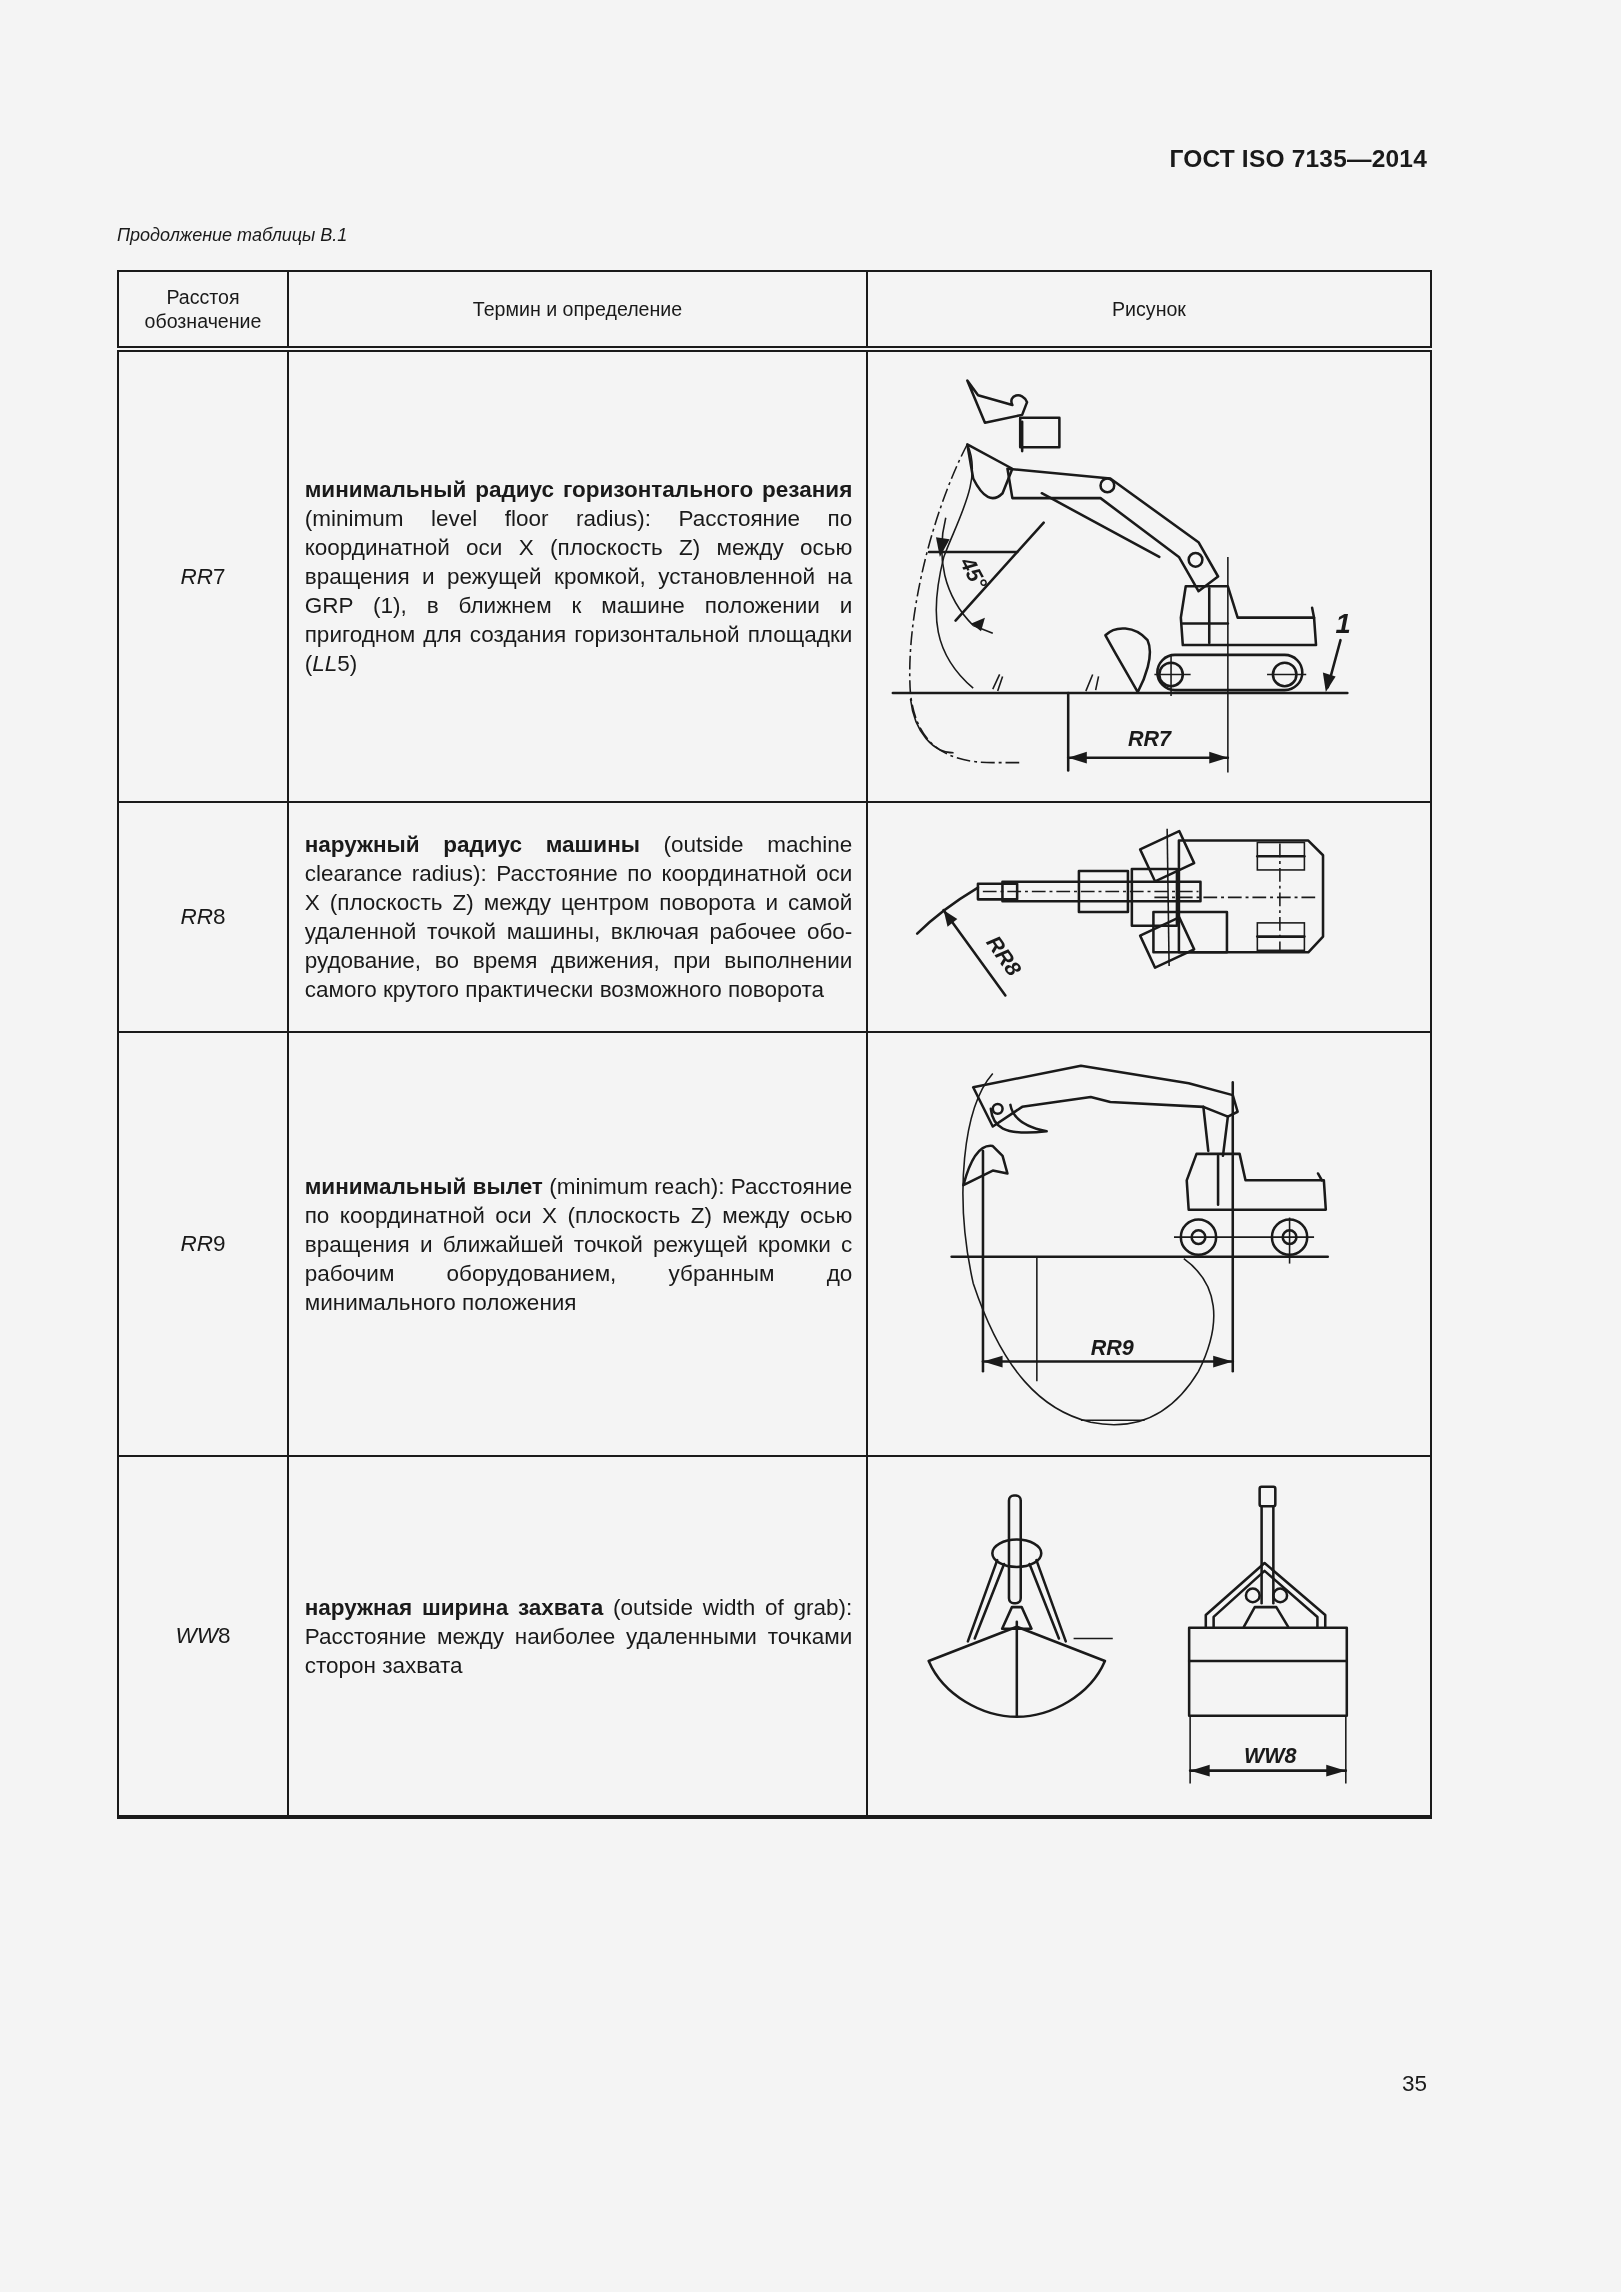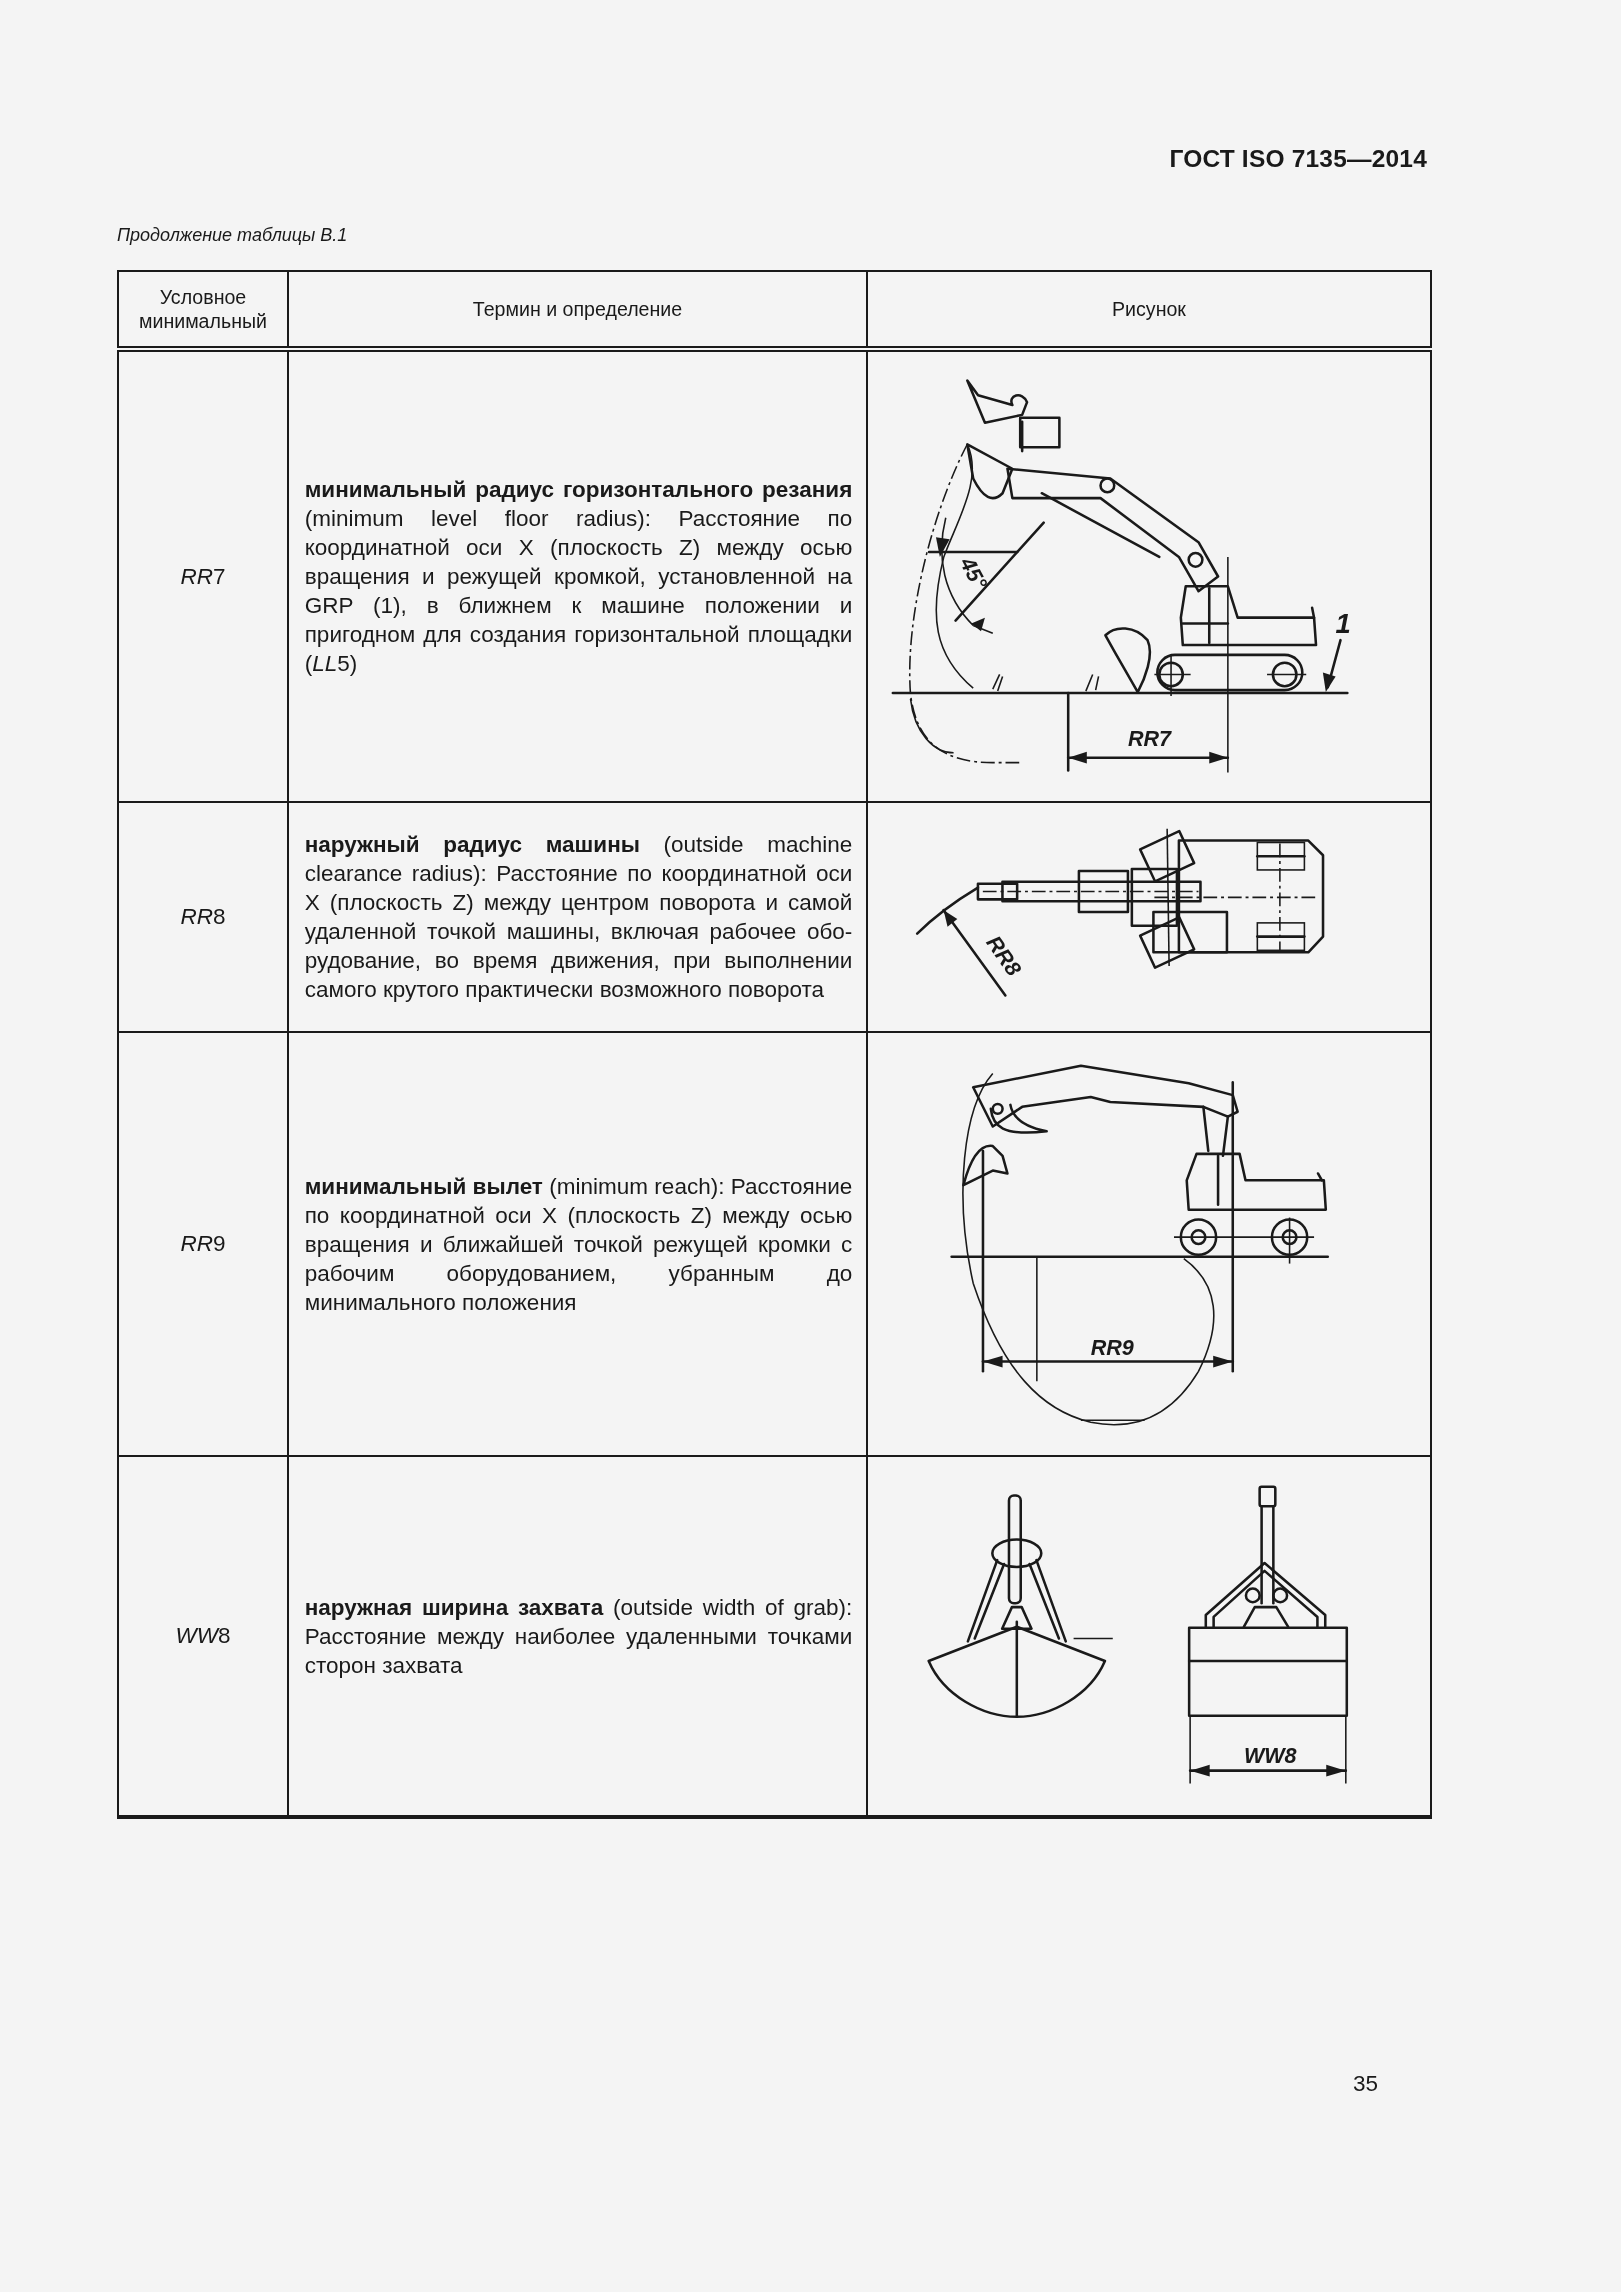--- a/index.html
+++ b/index.html
@@ -14,21 +14,21 @@
   .doc-code {
     position: absolute; left: 1078px; top: 145px; width: 349px;
     text-align: right; font-weight: bold; font-size: 24.5px; letter-spacing: 0.2px;
   }
   .table-caption {
     position: absolute; left: 117px; top: 225px;
     font-style: italic; font-size: 18px;
   }
   .page-number {
     position: absolute; left: 1353px; top: 2071px; width: 74px;
-    text-align: left; font-size: 22.5px;
+    text-align: right; font-size: 22.5px;
   }
   table.terms {
     position: absolute; left: 117px; top: 270px;
     width: 1312px;
     border-collapse: collapse;
     table-layout: fixed;
     border-left: 2.9px solid #1a1a1a;
     border-right: 2.9px solid #1a1a1a;
     border-top: 2.9px solid #1a1a1a;
     border-bottom: 4.9px solid #1a1a1a;
@@ -80,21 +80,21 @@
 <div class="table-caption">Продолжение таблицы В.1</div>
 
 <table class="terms">
   <colgroup>
       <col class="c1">
       <col class="c2">
       <col class="c3">
     </colgroup>
   <thead>
     <tr>
-      <th>Условное минимальный</th>
+      <th>Расстоя обозначение</th>
       <th>Термин и определение</th>
       <th>Рисунок</th>
     </tr>
   </thead>
   <tbody>
 
     <tr class="r1">
       <td class="sym"><span class="it">RR</span><span>7</span></td>
       <td class="def"><b>минимальный радиус горизонтального реза­ния</b><span> (minimum level floor radius): Расстояние по координатной оси X (плоскость Z) между осью вращения и режущей кромкой, установленной на GRP (1), в ближнем к машине положении и пригодном для создания горизонтальной пло­щадки (</span><i>LL</i><span>5</span><span>)</span></td>
       <td class="fig">

